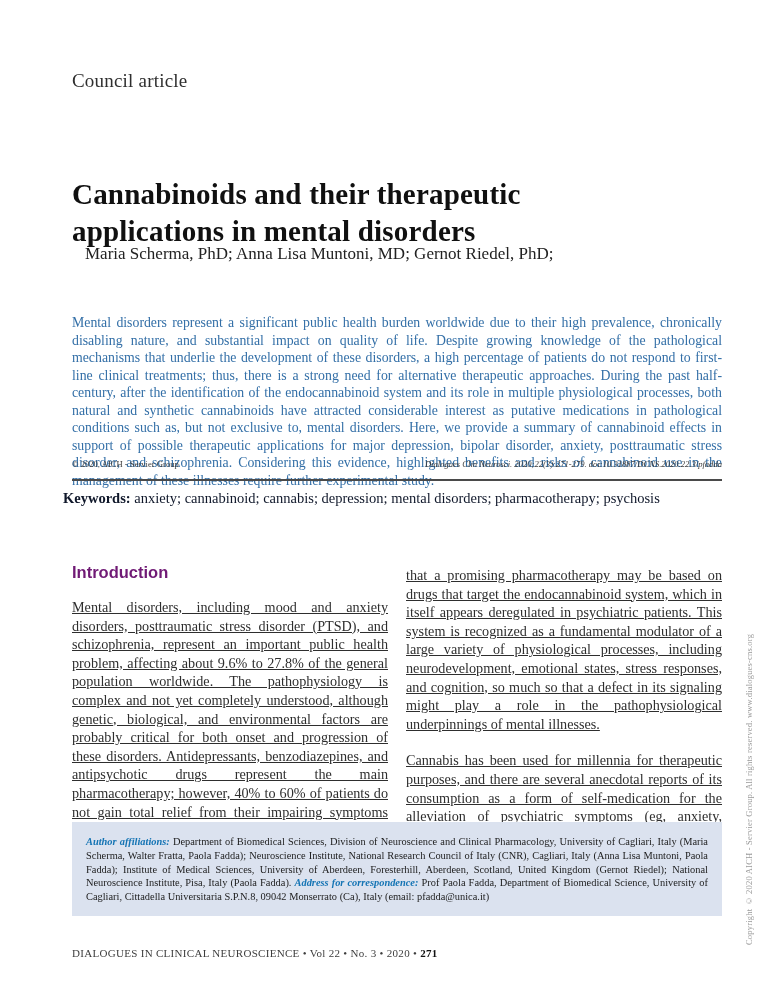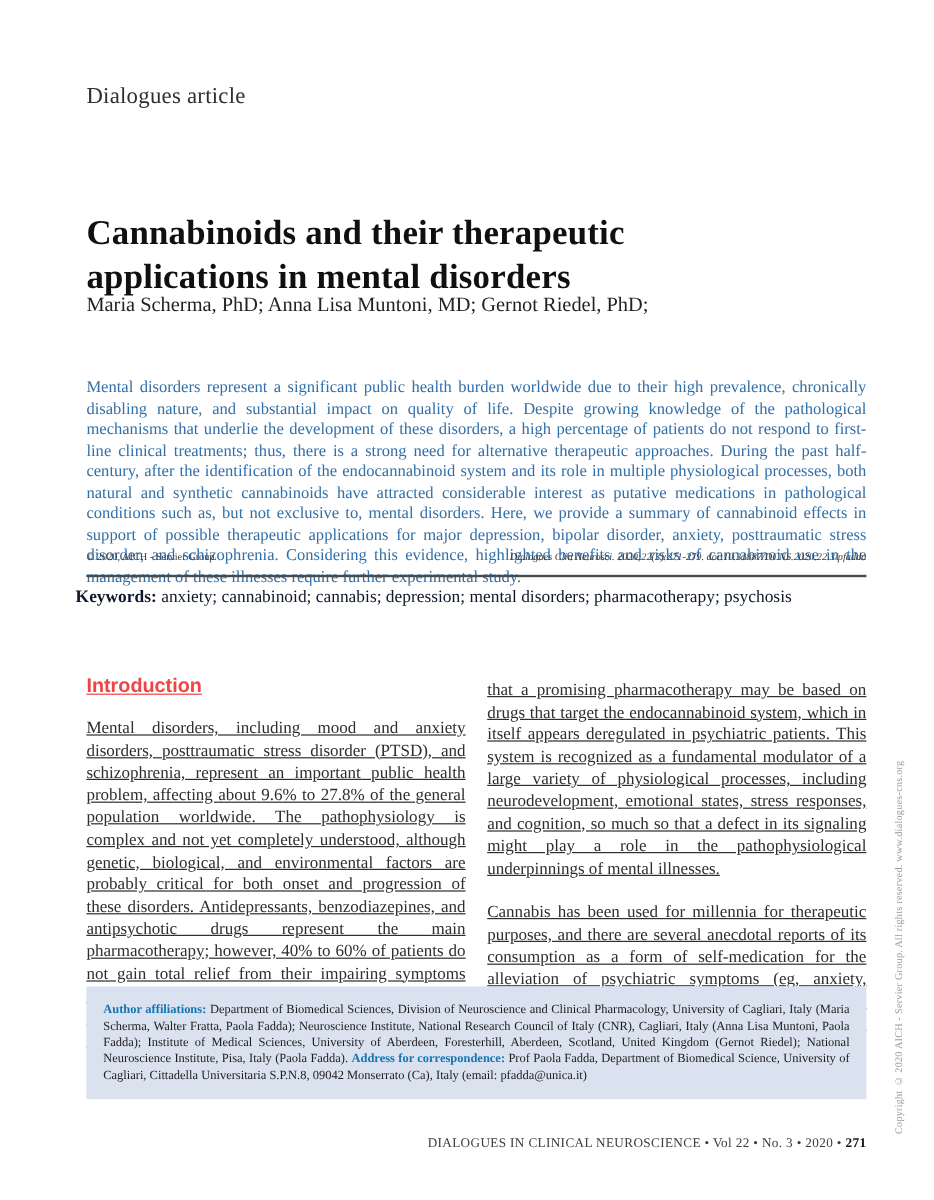--- a/index.html
+++ b/index.html
@@ -18,21 +18,21 @@
     font-size: 19px; color: #2f2f2f; letter-spacing: 0.2px;
   }
 
   .title {
     position: absolute; left: 72px; top: 158px; width: 650px;
     font-size: 29px; font-weight: bold; color: #101010;
     line-height: 37px; letter-spacing: 0.2px; margin-top: 18px;
   }
 
   .authors {
-    position: absolute; left: 72px; top: 241px; width: 650px;
+    position: absolute; left: 85px; top: 241px; width: 650px;
     font-size: 17px; color: #222; line-height: 25px;
   }
 
   .abstract {
     position: absolute; left: 72px; top: 314px; width: 650px;
     font-size: 13.8px; line-height: 17.5px;
     text-align: justify;
   }
 
   .meta-row {
@@ -73,43 +73,43 @@
     position: absolute; left: 72px; top: 822px; width: 650px;
     box-sizing: border-box;
     background: #dbe2ef;
     padding: 13px 14px 12px 14px;
   }
   .affil-text {
     font-size: 10.4px; line-height: 13.8px; color: #1c1c1c;
     text-align: justify;
   }
   .affil-label {
-    color: #1474b4; font-weight: bold;
+    color: #1474b4; font-weight: bold; font-style: italic;
   }
 
   .footer {
     position: absolute; left: 72px; top: 947px; width: 650px;
-    text-align: right; font-size: 11px; color: #3d3d3d;
+    text-align: left; font-size: 11px; color: #3d3d3d;
     letter-spacing: 0.3px;
   }
   .footer b { color: #111; }
 
   .side-copyright {
     position: absolute; right: 24px; top: 655px; height: 290px;
     writing-mode: vertical-rl; transform: rotate(180deg);
     font-size: 8.5px; color: #9a9a9a; letter-spacing: 0.2px;
     white-space: nowrap;
   }
 </style>
 </head>
 <body>
 
 <div class="page">
 
-  <div class="kicker">Dialogues article</div>
+  <div class="kicker">Council article</div>
 
   <div class="title">
     <div>Cannabinoids and their therapeutic</div>
     <div>applications in mental disorders</div>
   </div>
 
   <div class="authors">
     <div>Maria Scherma, PhD; Anna Lisa Muntoni, MD; Gernot Riedel, PhD;</div>
   </div>
 
@@ -121,21 +121,21 @@
   </div>
 
   <div class="rule"></div>
 
   <div class="keywords">
     <b>Keywords:</b><span> anxiety; cannabinoid; cannabis; depression; mental disorders; pharmacotherapy; psychosis</span>
   </div>
 
   <div class="columns">
     <div class="col left">
-      <h2 class="section-heading" style="color: #ef4444; text-decoration: underline;">Introduction</h2>
+      <h2 class="section-heading" style="color: #701a75;">Introduction</h2>
       <p class="body-par">Mental disorders, including mood and anxiety disorders, posttraumatic stress disorder (PTSD), and schizophrenia, represent an important public health problem, affecting about 9.6% to 27.8% of the general population worldwide. The pathophysiology is complex and not yet completely understood, although genetic, biological, and environmental factors are probably critical for both onset and progression of these disorders. Antidepressants, benzodiazepines, and antipsychotic drugs represent the main pharmacotherapy; however, 40% to 60% of patients do not gain total relief from their impairing symptoms with such treatments. Thus, there is a strong need to develop alternative/complementary treatments. There are several lines of evidence suggesting</p>
     </div>
     <div class="col right">
       <p class="body-par">that a promising pharmacotherapy may be based on drugs that target the endocannabinoid system, which in itself appears deregulated in psychiatric patients. This system is recognized as a fundamental modulator of a large variety of physiological processes, including neurodevelopment, emotional states, stress responses, and cognition, so much so that a defect in its signaling might play a role in the pathophysiological underpinnings of mental illnesses.</p>
       <p class="body-par">Cannabis has been used for millennia for therapeutic purposes, and there are several anecdotal reports of its consumption as a form of self-medication for the alleviation of psychiatric symptoms (eg, anxiety, depression, and mania). However, epidemiological studies consistently demonstrated that heavy cannabis use is associated with</p>
     </div>
   </div>
 
   <div class="affil-box" style="background: rgb(219, 226, 239);">
     <div class="affil-text">

